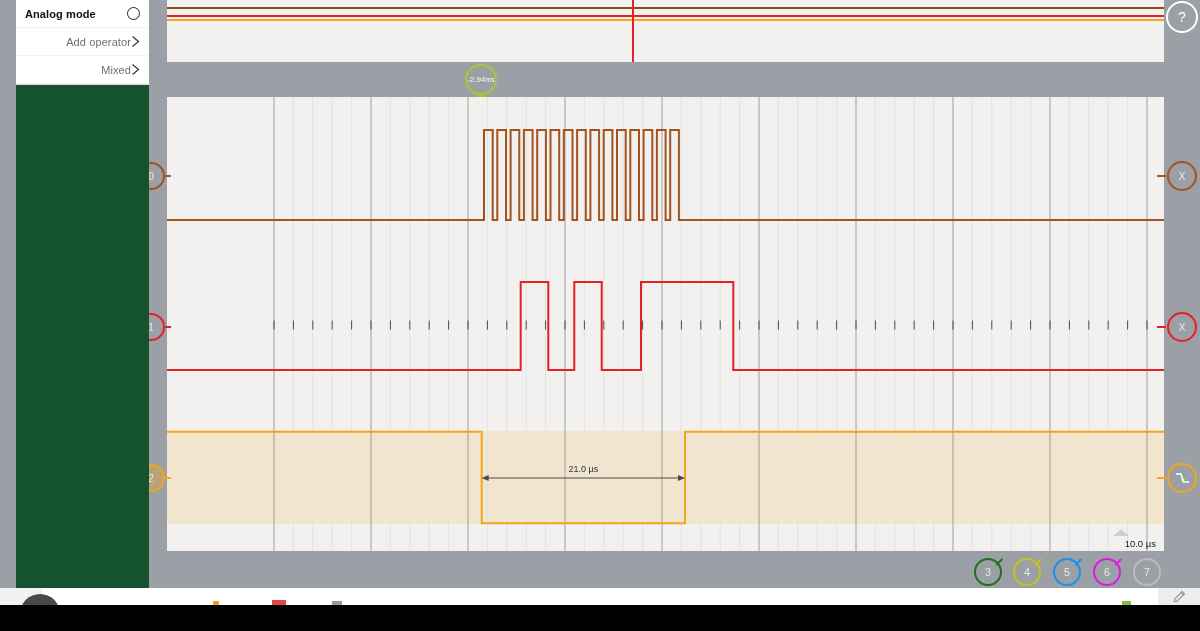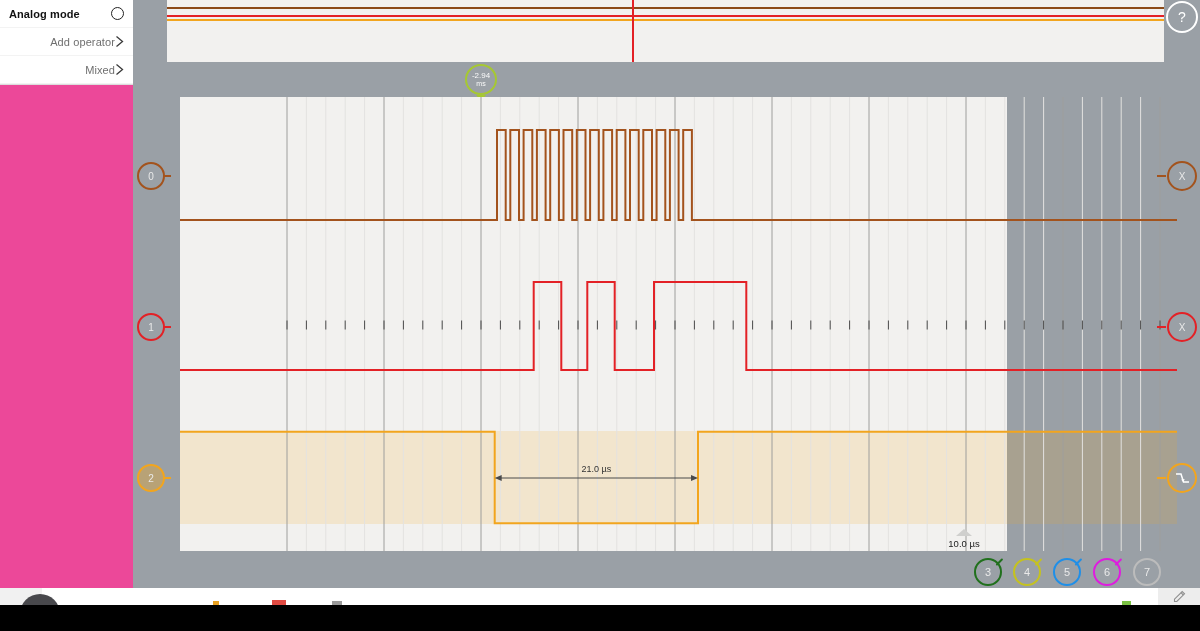--- a/index.html
+++ b/index.html
@@ -2,21 +2,21 @@
 <html><head>
 <meta charset="utf-8">
 <style>
   html,body{margin:0;padding:0;background:#000;}
   *{box-sizing:border-box;}
   .app{position:relative;width:1200px;height:631px;overflow:hidden;
        font-family:"Liberation Sans",sans-serif;background:#9aa0a6;}
   .abs{position:absolute;}
 
   
-  .sidebar{left:0;top:0;width:133px;height:588px;background:#ec4899;}
+  .sidebar{left:16px;top:0;width:133px;height:588px;background:#14532d;}
   .sb-white{background:#fff;border-bottom:1px solid #ddd;}
   .sb-row{height:28px;display:flex;align-items:center;padding:0 9px;background:#fff;
           border-bottom:1px solid #f3f3f3;cursor:pointer;}
   .sb-row .sb-label{flex:1;font-size:11px;color:#111;font-weight:bold;letter-spacing:.1px;}
   .sb-row.sub .sb-label{font-weight:normal;color:#6f6f6f;padding-left:2px;text-align:right;}
   .radio{width:13px;height:13px;border:1.4px solid #222;border-radius:50%;
          display:flex;align-items:center;justify-content:center;}
   .radio .dot{width:6px;height:6px;border-radius:50%;background:#111;}
   .chev{display:flex;align-items:center;}
 
@@ -29,36 +29,36 @@
   .badge{border-radius:50%;border:2px solid #888;display:flex;align-items:center;
          justify-content:center;color:#e9e9e9;background:transparent;cursor:pointer;}
   .badge.small{width:28px;height:28px;font-size:10px;}
   .badge.right{width:30px;height:30px;font-size:10px;}
   .badge.num{width:28px;height:28px;font-size:11px;border-width:2.2px;}
   .badge .tail{position:absolute;width:9px;height:2.2px;right:-4px;top:1px;
                transform:rotate(-45deg);border-radius:1px;}
   .stub{height:2px;}
 
   .time-badge{left:465px;top:64px;width:32px;height:31px;border:2.5px solid #a6c832;
-              border-radius:50%;display:flex;flex-direction:column;align-items:center;
+              border-radius:50%;display:flex;flex-direction:row;align-items:center;
               justify-content:center;color:#fafafa;line-height:1;cursor:pointer;}
   .time-badge .v{font-size:8px;}
   .time-badge .u{font-size:7px;}
   .tb-pointer{left:476px;top:95px;width:0;height:0;border-left:5px solid transparent;
               border-right:5px solid transparent;border-top:6px solid #a6c832;}
 
   .help-btn{left:1166px;top:1px;width:32px;height:32px;border:2.5px solid #fff;
             border-radius:50%;background:transparent;color:#fff;font-size:14px;
             display:flex;align-items:center;justify-content:center;cursor:pointer;
             font-family:"Liberation Sans",sans-serif;}
 
   
-  .plot{left:180px;top:97px;width:827px;height:454px;background:#f2f1ef;cursor:grab;}
+  .plot{left:167px;top:97px;width:997px;height:454px;background:#f2f1ef;cursor:grab;}
   .plot svg{position:absolute;left:0;top:0;}
-  .timebase{position:absolute;right:8px;bottom:2px;width:70px;text-align:center;cursor:pointer;}
+  .timebase{position:absolute;right:8px;bottom:2px;width:70px;text-align:right;cursor:pointer;}
   .tb-tri{margin:0 auto 2px auto;width:0;height:0;border-left:8px solid transparent;
           border-right:8px solid transparent;border-bottom:7px solid #cfcfcd;}
   .tb-label{font-size:9.5px;color:#222;}
 
   
   .strip-left{left:0;top:588px;width:42px;height:17px;background:#f1f1f1;}
   .strip-white{left:42px;top:588px;width:1116px;height:17px;background:#fff;}
   .strip-right{left:1158px;top:588px;width:42px;height:17px;background:#ededed;
                display:flex;align-items:center;justify-content:center;cursor:pointer;}
   .dark-circle{left:20px;top:594px;width:40px;height:40px;border-radius:50%;

